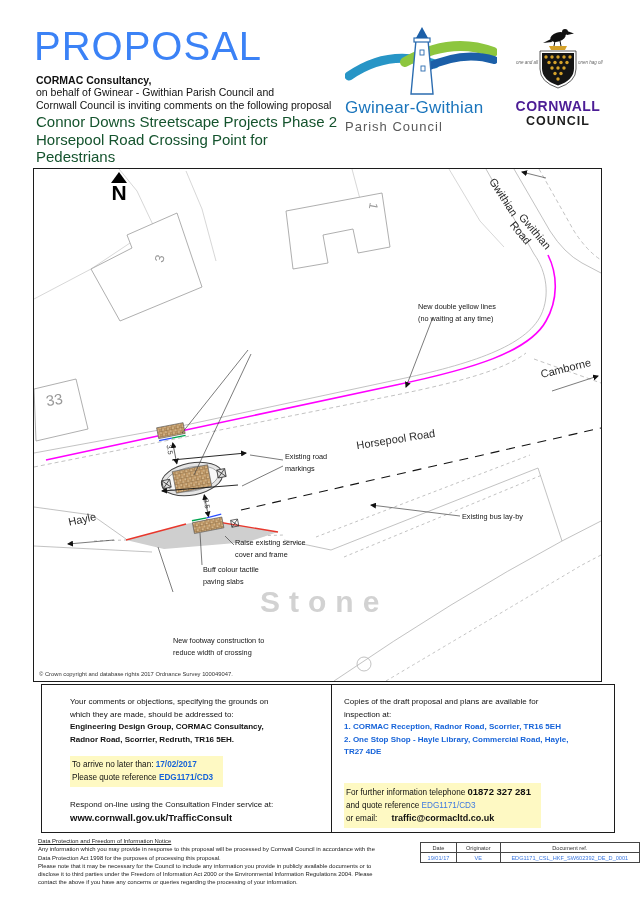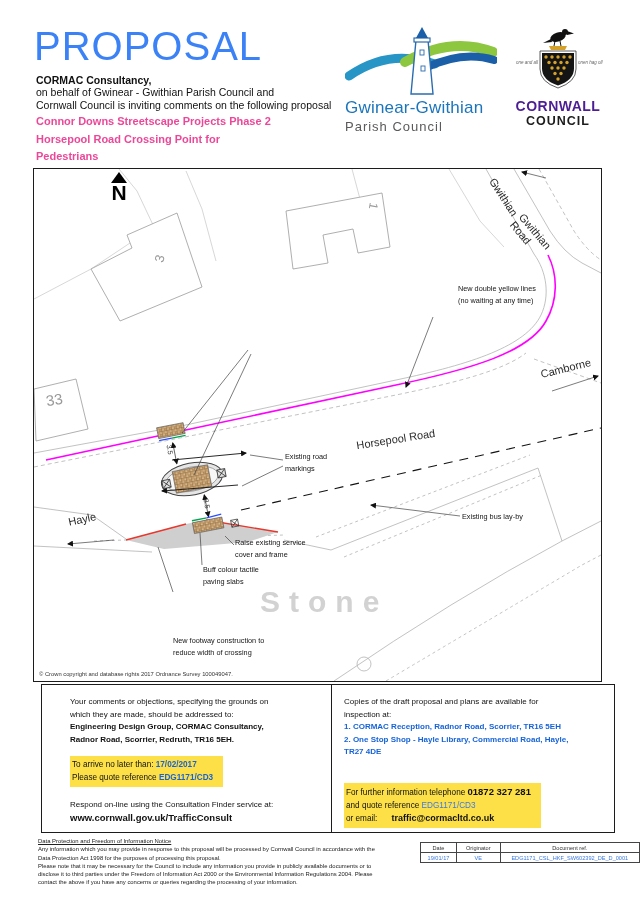--- a/index.html
+++ b/index.html
@@ -5,21 +5,21 @@
   html,body{margin:0;padding:0;background:#888;}
   .page{position:relative;width:640px;height:906px;background:#ffffff;overflow:hidden;
         font-family:"Liberation Sans","DejaVu Sans",sans-serif;color:#111;}
   .abs{position:absolute;}
   .pre{white-space:pre-line;}
 
   
   .proposal-title{left:34px;top:24px;font-size:40px;letter-spacing:1px;color:#3b82f6;}
   .intro-bold{left:36px;top:74px;font-size:10.5px;font-weight:bold;}
   .intro-body{left:36px;top:86px;font-size:10.5px;line-height:13px;}
-  .project-title{left:36px;top:113px;font-size:11px;font-weight:bold;color:#ec4899;line-height:17.5px;}
+  .project-title{left:36px;top:113px;font-size:15px;font-weight:normal;color:#14532d;line-height:17.5px;}
 
   
   .parish-logo{left:345px;top:24px;width:152px;}
   .parish-name{font-size:17px;color:#1b75bc;margin-top:-2px;letter-spacing:.2px;}
   .parish-sub{font-size:13px;color:#5a5a5a;margin-top:1px;letter-spacing:1px;}
   .cornwall-logo{left:502px;top:24px;width:112px;text-align:center;}
   .cornwall-word1{font-size:14px;font-weight:bold;color:#4c1d95;letter-spacing:.5px;}
   .cornwall-word2{font-size:12.5px;font-weight:bold;color:#1c1c1c;letter-spacing:1px;}
 
   
@@ -38,21 +38,21 @@
   .north .n{font-size:21px;font-weight:bold;line-height:20px;color:#000;}
 
   
   .boxes{left:41px;top:684px;width:560px;height:147px;border:1.5px solid #1c1c1c;display:flex;padding-left:12px;}
   .box-left{width:278px;border-right:1.5px solid #1c1c1c;padding:11px 8px 0 16px;box-sizing:border-box;}
   .box-right{flex:1;padding:11px 8px 0 12px;box-sizing:border-box;}
   .body-txt{font-size:8px;line-height:12.5px;}
   .b{font-weight:bold;}
   .blue{color:#1663d9;}
   .refblue{color:#3f7ae0;}
-  .hl-block{display:inline-block;background:#fde047;padding:2px 10px 3px 2px;font-size:8.2px;line-height:13px;}
+  .hl-block{display:inline-block;background:#fef9c3;padding:2px 10px 3px 2px;font-size:8.2px;line-height:13px;}
   .url{font-size:9.5px;font-weight:bold;}  .spacer10{height:10px;}  .spacer12{height:12px;}
 
   
   .notice{left:38px;top:837px;width:348px;font-size:5.9px;line-height:8.3px;color:#222;}
   .notice-title{text-decoration:underline;}
   .doc-table{left:420px;top:842px;border-collapse:collapse;font-size:5.6px;}
   .doc-table td{border:0.9px solid #444;text-align:center;padding:1.5px 3px;}
   .doc-table .hdr td{color:#333;}
   .doc-table .val td{color:#3f7ae0;}
 </style>
@@ -217,21 +217,21 @@
         <line x1="518" y1="222" x2="564" y2="207" marker-end="url(#arr)"></line>
         <line x1="512" y1="9" x2="488" y2="3" marker-end="url(#arr)"></line>
       </g>
     </svg>
 
     <div class="map-label north">
       <div class="tri"></div>
       <div class="n">N</div>
     </div>
 
-    <div class="map-label ann pre" style="left:384px;top:114px;margin-left:40px;">New double yellow lines
+    <div class="map-label ann pre" style="left:384px;top:132px;">New double yellow lines
 (no waiting at any time)</div>
     <div class="map-label ann pre" style="left:251px;top:282px;">Existing road
 markings</div>
     <div class="map-label ann" style="left:428px;top:342px;">Existing bus lay-by</div>
     <div class="map-label ann pre" style="left:201px;top:368px;">Raise existing service
 cover and frame</div>
     <div class="map-label ann pre" style="left:169px;top:395px;">Buff colour tactile
 paving slabs</div>
     <div class="map-label ann pre" style="left:139px;top:421px;margin-top:45px;">New footway construction to
 reduce width of crossing</div>

